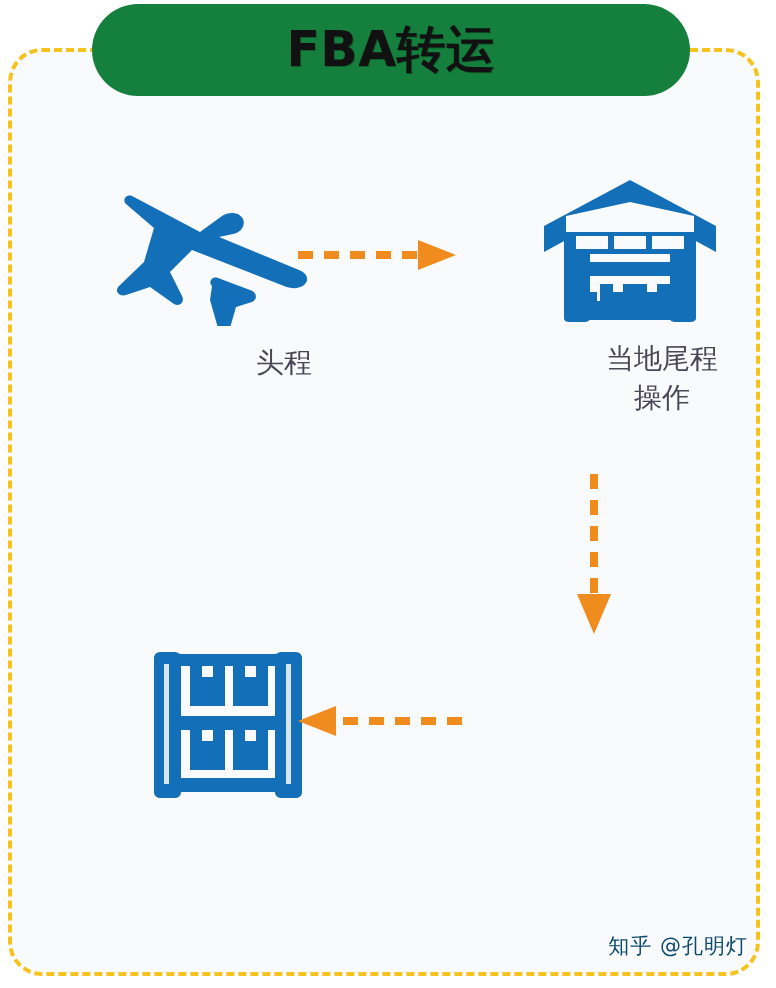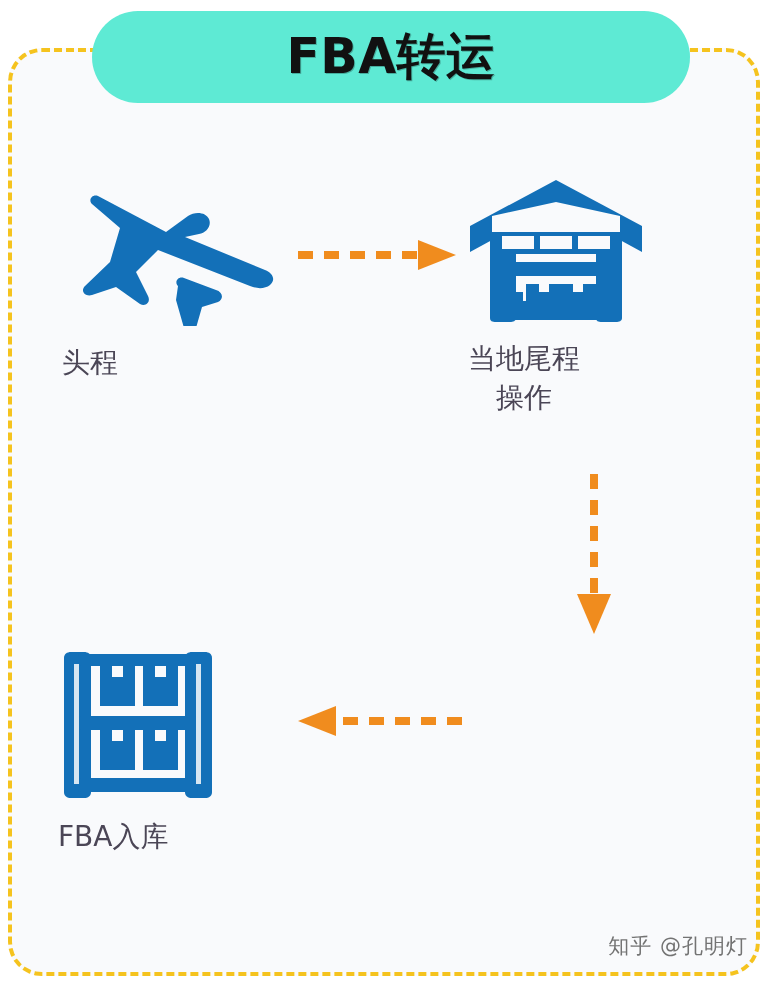--- a/index.html
+++ b/index.html
@@ -35,44 +35,43 @@
   }
 
   
   .title-pill {
     position: absolute;
     left: 92px;
     top: 4px;
     width: 598px;
     height: 92px;
     box-sizing: border-box;
-    background: #5eead4;
+    background: #15803d;
     border-radius: 46px;
     display: flex;
     align-items: center;
     justify-content: center;
     z-index: 5;
-    margin-top: 7px;
   }
   .title-text {
     font-size: 49px;
     font-weight: 900;
     color: #111111;
     letter-spacing: 0.5px;
     font-family: "DejaVu Sans", "Liberation Sans", sans-serif;
     text-shadow: 1px 1px 0 rgba(0,0,0,0.25);
     white-space: nowrap;
   }
 
   
   .node {
     position: absolute;
     display: flex;
     flex-direction: column;
-    align-items: flex-start;
+    align-items: flex-end;
     z-index: 3;
   }
   .node-icon {
     display: flex;
     align-items: center;
     justify-content: center;
   }
   .node-label {
     margin-top: 18px;
     font-size: 28px;
@@ -94,21 +93,21 @@
   #arrow-air-to-warehouse { left: 296px; top: 238px; }
   #arrow-warehouse-to-truck { left: 572px; top: 472px; }
   #arrow-truck-to-fba { left: 284px; top: 704px; }
 
   
   .watermark {
     position: absolute;
     right: 28px;
     bottom: 28px;
     font-size: 21px;
-    color: #737373;
+    color: #0c4a6e;
     font-family: "DejaVu Sans", "Liberation Sans", sans-serif;
     letter-spacing: 1px;
     z-index: 6;
     user-select: none;
   }
 </style>
 </head>
 <body>
 
 <div id="diagram-root">
@@ -235,18 +234,17 @@
           <path d="M85 16 h12 v11 h11 v-11 h12 v40 h-35 z"></path>
 
           <path d="M42 80 h12 v11 h11 v-11 h12 v40 h-35 z"></path>
           <path d="M85 80 h12 v11 h11 v-11 h12 v40 h-35 z"></path>
         </g>
 
         <rect x="16" y="14" width="5" height="120" fill="#F9FAFC" opacity="0.85"></rect>
         <rect x="138" y="14" width="5" height="120" fill="#F9FAFC" opacity="0.85"></rect>
       </svg>
     </div>
-    <div class="node-label">FBA入库</div>
   </div>
 
   <div class="watermark">知乎 @孔明灯</div>
 
 </div>
 
 </body></html>

